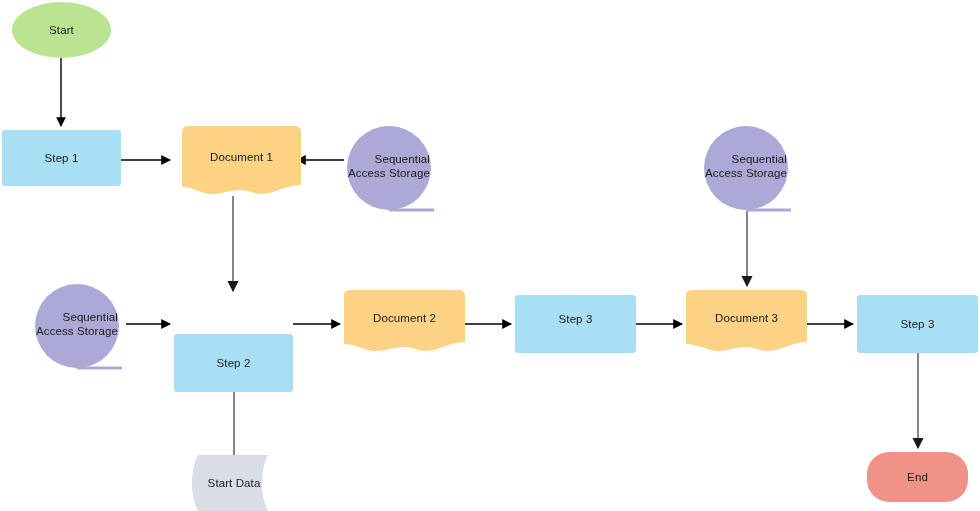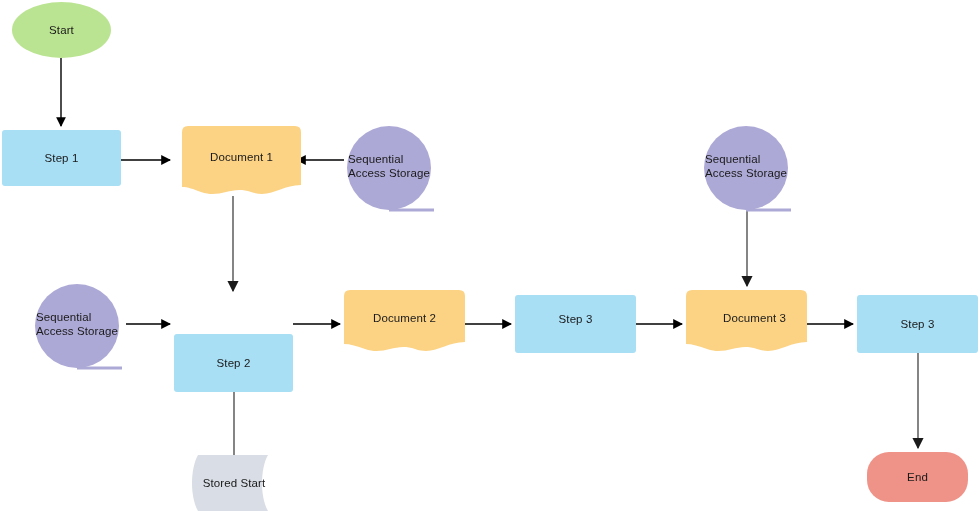--- a/index.html
+++ b/index.html
@@ -37,21 +37,21 @@
   }
   .node-label {
     position: absolute;
     left: 0;
     top: 0;
     width: 100%;
     height: 100%;
     display: flex;
     align-items: center;
     justify-content: center;
-    text-align: left;
+    text-align: right;
     color: #1a1a1a;
     font-size: 11.5px;
     line-height: 14px;
     white-space: pre-line;
     pointer-events: none;
     letter-spacing: 0.1px;
   }
   .node-label.tape {
     align-items: center;
     padding-bottom: 4px;
@@ -176,38 +176,38 @@
   </div>
 
   <div class="node" style="left:686px; top:290px; width:121px; height:63px;">
     <svg width="121" height="63" viewBox="0 0 121 63">
       <path d="M 6 0 L 115 0 Q 121 0 121 6 L 121 52
                C 101 52 91 66 71 59
                C 51 52 41 66 21 59
                C 13 56 6 54 0 54
                L 0 6 Q 0 0 6 0 Z" fill="#fcd385"></path>
     </svg>
-    <div class="node-label" style="height:55px;padding-left:8px;">Document 3</div>
+    <div class="node-label" style="height:55px;">Document 3</div>
   </div>
 
   <div class="node" style="left:857px; top:295px; width:121px; height:58px;">
     <svg width="121" height="58" viewBox="0 0 121 58">
       <rect x="0" y="0" width="121" height="58" rx="3" ry="3" fill="#a8dff5"></rect>
     </svg>
     <div class="node-label">Step 3</div>
   </div>
 
   <div class="node" style="left:186px; top:455px; width:96px; height:56px;">
     <svg width="96" height="56" viewBox="0 0 96 56">
       <path d="M 12 0 L 82 0
                C 74 14 74 42 82 56
                L 12 56
                C 4 42 4 14 12 0 Z" fill="#d9dde5"></path>
     </svg>
-    <div class="node-label">Stored Start</div>
+    <div class="node-label">Start Data</div>
   </div>
 
   <div class="node" style="left:867px; top:452px; width:101px; height:50px;">
     <svg width="101" height="50" viewBox="0 0 101 50">
       <rect x="0" y="0" width="101" height="50" rx="22" ry="22" fill="#ef9287"></rect>
     </svg>
     <div class="node-label">End</div>
   </div>
 
 </div>

